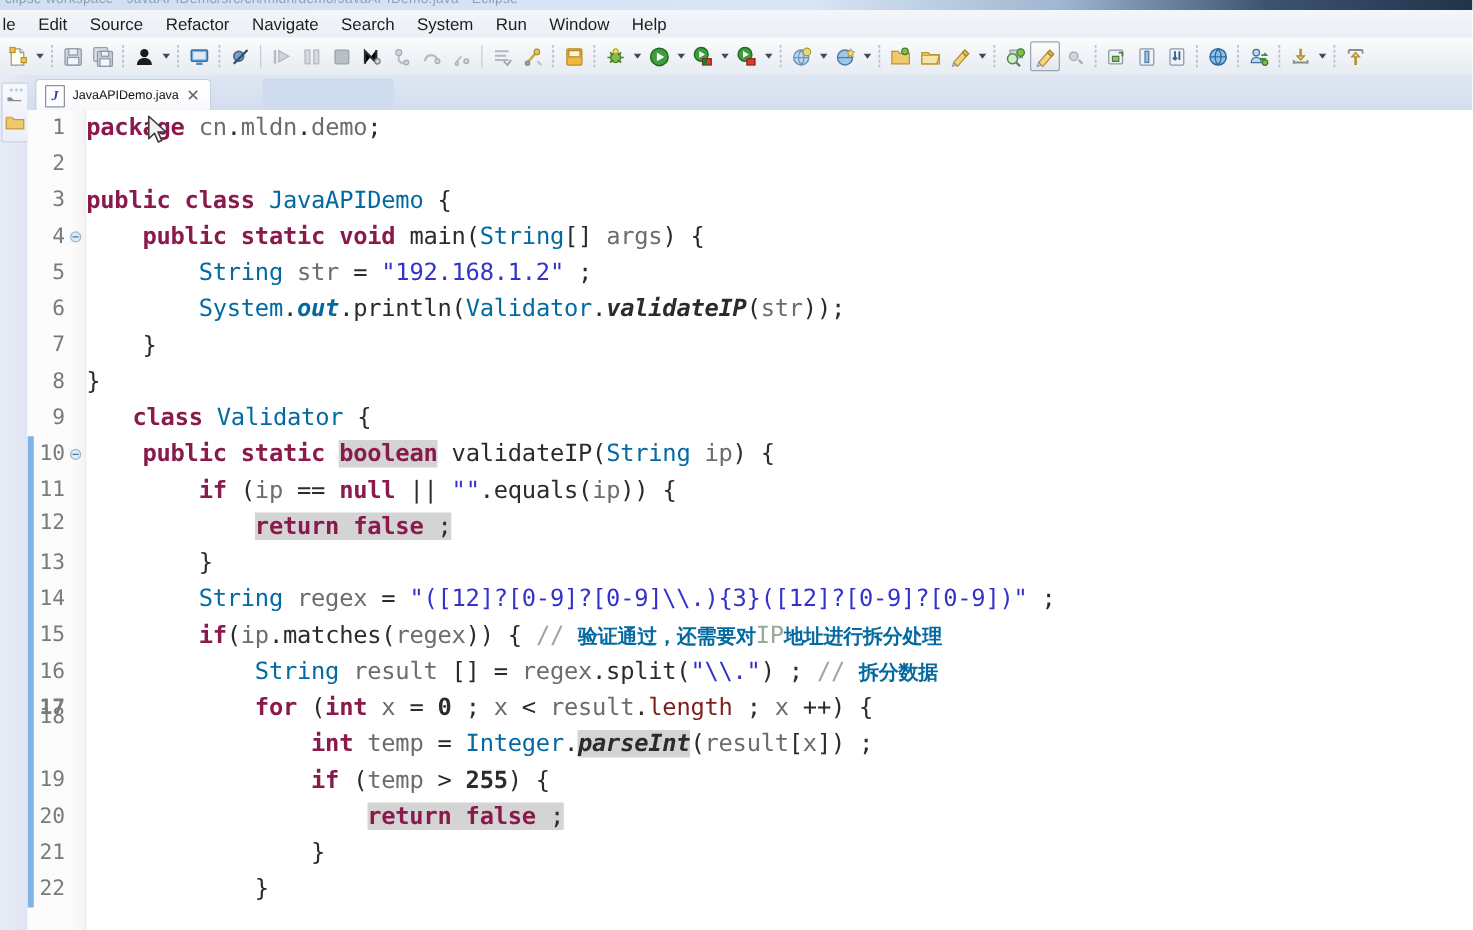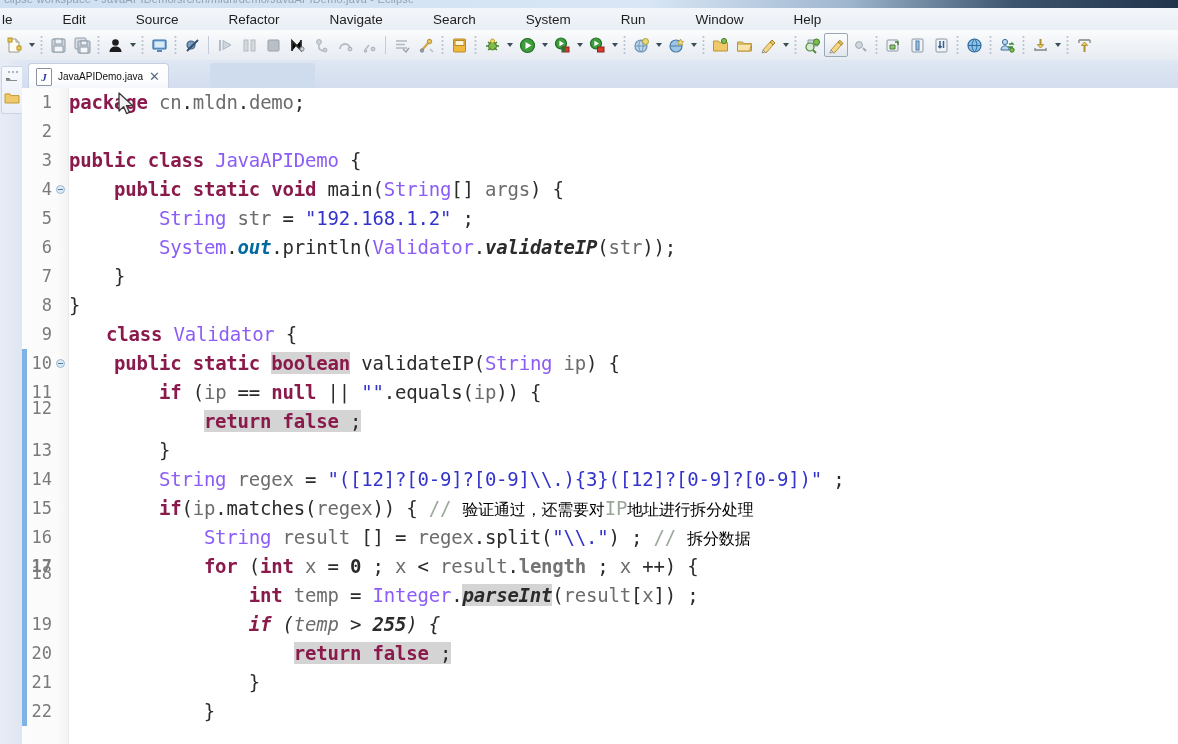--- a/index.html
+++ b/index.html
@@ -23,21 +23,21 @@
   }
 
   
   .menubar{
     position:absolute;left:0;top:8px;width:1178px;height:22px;
     background:linear-gradient(to bottom,#f3f6fa 0%,#eaeff6 100%);
     border-bottom:1px solid #dbe3ec;
     display:flex;align-items:center;
   }
   .menu-item{
-    font-size:13.5px;color:#1d1d1d;padding:2px 25px;white-space:nowrap;cursor:default;
+    font-size:13.5px;color:#1d1d1d;padding:2px 9px;white-space:nowrap;cursor:default;
   }
   .menu-item:first-child{padding-left:2px;}
 
   
   .toolbar{
     position:absolute;left:0;top:30px;width:1178px;height:30px;
     background:linear-gradient(to bottom,#fbfcfd 0%,#f0f3f7 48%,#e7ecf3 100%);
     border-bottom:1px solid #c9d3df;
     display:flex;align-items:center;padding-left:2px;
   }
@@ -133,29 +133,29 @@
   }
   .lnum{
     position:absolute;right:16px;height:29px;line-height:29px;
     font-family:"DejaVu Sans Mono","Liberation Mono",monospace;
     font-size:17px;color:#7a7a7a;text-align:right;white-space:pre;
   }
 
   
   .kw{color:#8a1a4c;font-weight:bold;}
   .pl{color:#2b2b2b;}
-  .ty{color:#8b5cf6;}
+  .ty{color:#0369a1;}
   .va{color:#6c6c6c;margin-top:48px;}
   .st{color:#3333cc;}
   .nu{color:#2b2b2b;font-weight:bold;}
   .stat{color:#0369a1;font-style:italic;font-weight:bold;}
   .mth{color:#2b2b2b;font-style:italic;font-weight:bold;}
-  .fld{color:#737373;font-weight:bold;}
+  .fld{color:#7f1d1d;font-weight:normal;}
   .cm{color:#9aa89a;}
-  .cmz{color:#000000;font-family:"DejaVu Sans",sans-serif;font-size:16px;}
+  .cmz{color:#0369a1;font-family:"DejaVu Sans",sans-serif;font-size:16px;font-weight:bold;}
   .hl{background:#d4d4d4;}
 
   
   .cursor{position:absolute;left:118px;top:92px;width:18px;height:26px;pointer-events:none;}
 </style>
 </head>
 <body>
 
 <div class="app">
 
@@ -570,21 +570,21 @@
           <div class="lnum" style="top: 116px;">5</div>
           <div class="lnum" style="top: 145px;">6</div>
           <div class="lnum" style="top: 174px;">7</div>
           <div class="lnum" style="top: 203px;">8</div>
           <div class="lnum" style="top: 232px;">9</div>
           <div class="lnum" style="top: 261px;">10</div>
           <div class="folding" style="top: 271px;">
             <i></i>
           </div>
           <div class="lnum" style="top: 290px;">11</div>
-          <div class="lnum" style="top: 306px;">12</div>
+          <div class="lnum" style="top: 316px;">12</div>
           <div class="lnum" style="top: 348px;">13</div>
           <div class="lnum" style="top: 377px;">14</div>
           <div class="lnum" style="top: 406px;">15</div>
           <div class="lnum" style="top: 435px;">16</div>
           <div class="lnum" style="top: 464px; font-weight: bold;">17</div>
           <div class="lnum" style="top: 471px;">18</div>
           <div class="lnum" style="top: 522px;">19</div>
           <div class="lnum" style="top: 551px;">20</div>
           <div class="lnum" style="top: 580px;">21</div>
           <div class="lnum" style="top: 609px;">22</div>
@@ -602,21 +602,21 @@
         <div class="line" style="top: 0px; margin-left: 37px;"><span class="kw">class</span><span class="pl"> </span><span class="ty">Validator</span><span class="pl"> {</span></div>
         <div class="line" style="top: 0px;"><span class="pl">    </span><span class="kw">public</span><span class="pl"> </span><span class="kw">static</span><span class="pl"> </span><span class="hl"><span class="kw">boolean</span></span><span class="pl"> </span><span class="pl">validateIP</span><span class="pl">(</span><span class="ty">String</span><span class="pl"> </span><span class="va">ip</span><span class="pl">) {</span></div>
         <div class="line" style="top: 0px;"><span class="pl">        </span><span class="kw">if</span><span class="pl"> (</span><span class="va">ip</span><span class="pl"> == </span><span class="kw">null</span><span class="pl"> || </span><span class="st">""</span><span class="pl">.</span><span class="pl">equals</span><span class="pl">(</span><span class="va">ip</span><span class="pl">)) {</span></div>
         <div class="line" style="top: 0px;"><span class="pl">            </span><span class="hl"><span class="kw">return</span><span class="pl"> </span><span class="kw">false</span><span class="pl"> ;</span></span></div>
         <div class="line" style="top: 0px;"><span class="pl">        }</span></div>
         <div class="line" style="top: 0px;"><span class="pl">        </span><span class="ty">String</span><span class="pl"> </span><span class="va">regex</span><span class="pl"> = </span><span class="st">"([12]?[0-9]?[0-9]\\.){3}([12]?[0-9]?[0-9])"</span><span class="pl"> ;</span></div>
         <div class="line" style="top: 0px;"><span class="pl">        </span><span class="kw">if</span><span class="pl">(</span><span class="va">ip</span><span class="pl">.</span><span class="pl">matches</span><span class="pl">(</span><span class="va">regex</span><span class="pl">)) { </span><span class="cm">// </span><span class="cmz">验证通过，还需要对</span><span class="cm">IP</span><span class="cmz">地址进行拆分处理</span></div>
         <div class="line" style="top: 0px;"><span class="pl">            </span><span class="ty">String</span><span class="pl"> </span><span class="va">result</span><span class="pl"> [] = </span><span class="va">regex</span><span class="pl">.</span><span class="pl">split</span><span class="pl">(</span><span class="st">"\\."</span><span class="pl">) ; </span><span class="cm">// </span><span class="cmz">拆分数据</span></div>
         <div class="line" style="top: 0px;"><span class="pl">            </span><span class="kw">for</span><span class="pl"> (</span><span class="kw">int</span><span class="pl"> </span><span class="va">x</span><span class="pl"> = </span><span class="nu">0</span><span class="pl"> ; </span><span class="va">x</span><span class="pl"> &lt; </span><span class="va">result</span><span class="pl">.</span><span class="fld">length</span><span class="pl"> ; </span><span class="va">x</span><span class="pl"> ++) {</span></div>
         <div class="line" style="top: 0px;"><span class="pl">                </span><span class="kw">int</span><span class="pl"> </span><span class="va">temp</span><span class="pl"> = </span><span class="ty">Integer</span><span class="pl">.</span><span class="hl"><span class="mth">parseInt</span></span><span class="pl">(</span><span class="va">result</span><span class="pl">[</span><span class="va">x</span><span class="pl">]) ;</span></div>
-        <div class="line" style="top: 0px; font-style: italic;"><span class="pl">                </span><span class="kw">if</span><span class="pl"> (</span><span class="va">temp</span><span class="pl"> &gt; </span><span class="nu">255</span><span class="pl">) {</span></div>
+        <div class="line" style="top: 0px;"><span class="pl">                </span><span class="kw">if</span><span class="pl"> (</span><span class="va">temp</span><span class="pl"> &gt; </span><span class="nu">255</span><span class="pl">) {</span></div>
         <div class="line" style="top: 0px;"><span class="pl">                    </span><span class="hl"><span class="kw">return</span><span class="pl"> </span><span class="kw">false</span><span class="pl"> ;</span></span></div>
         <div class="line" style="top: 0px;"><span class="pl">                }</span></div>
         <div class="line" style="top: 0px;"><span class="pl">            }</span></div>
       </div>
   </div>
 
   <svg class="cursor" viewBox="0 0 18 26" style="left: 118px; top: 92px;">
     <path d="M1 1 L1 19 L5.6 14.6 L8.6 21.6 L11.4 20.4 L8.4 13.6 L14.6 13.4 Z" fill="#f2f2f2" stroke="#3a3a3a" stroke-width="1.3" stroke-linejoin="round"></path>
   </svg>
 

